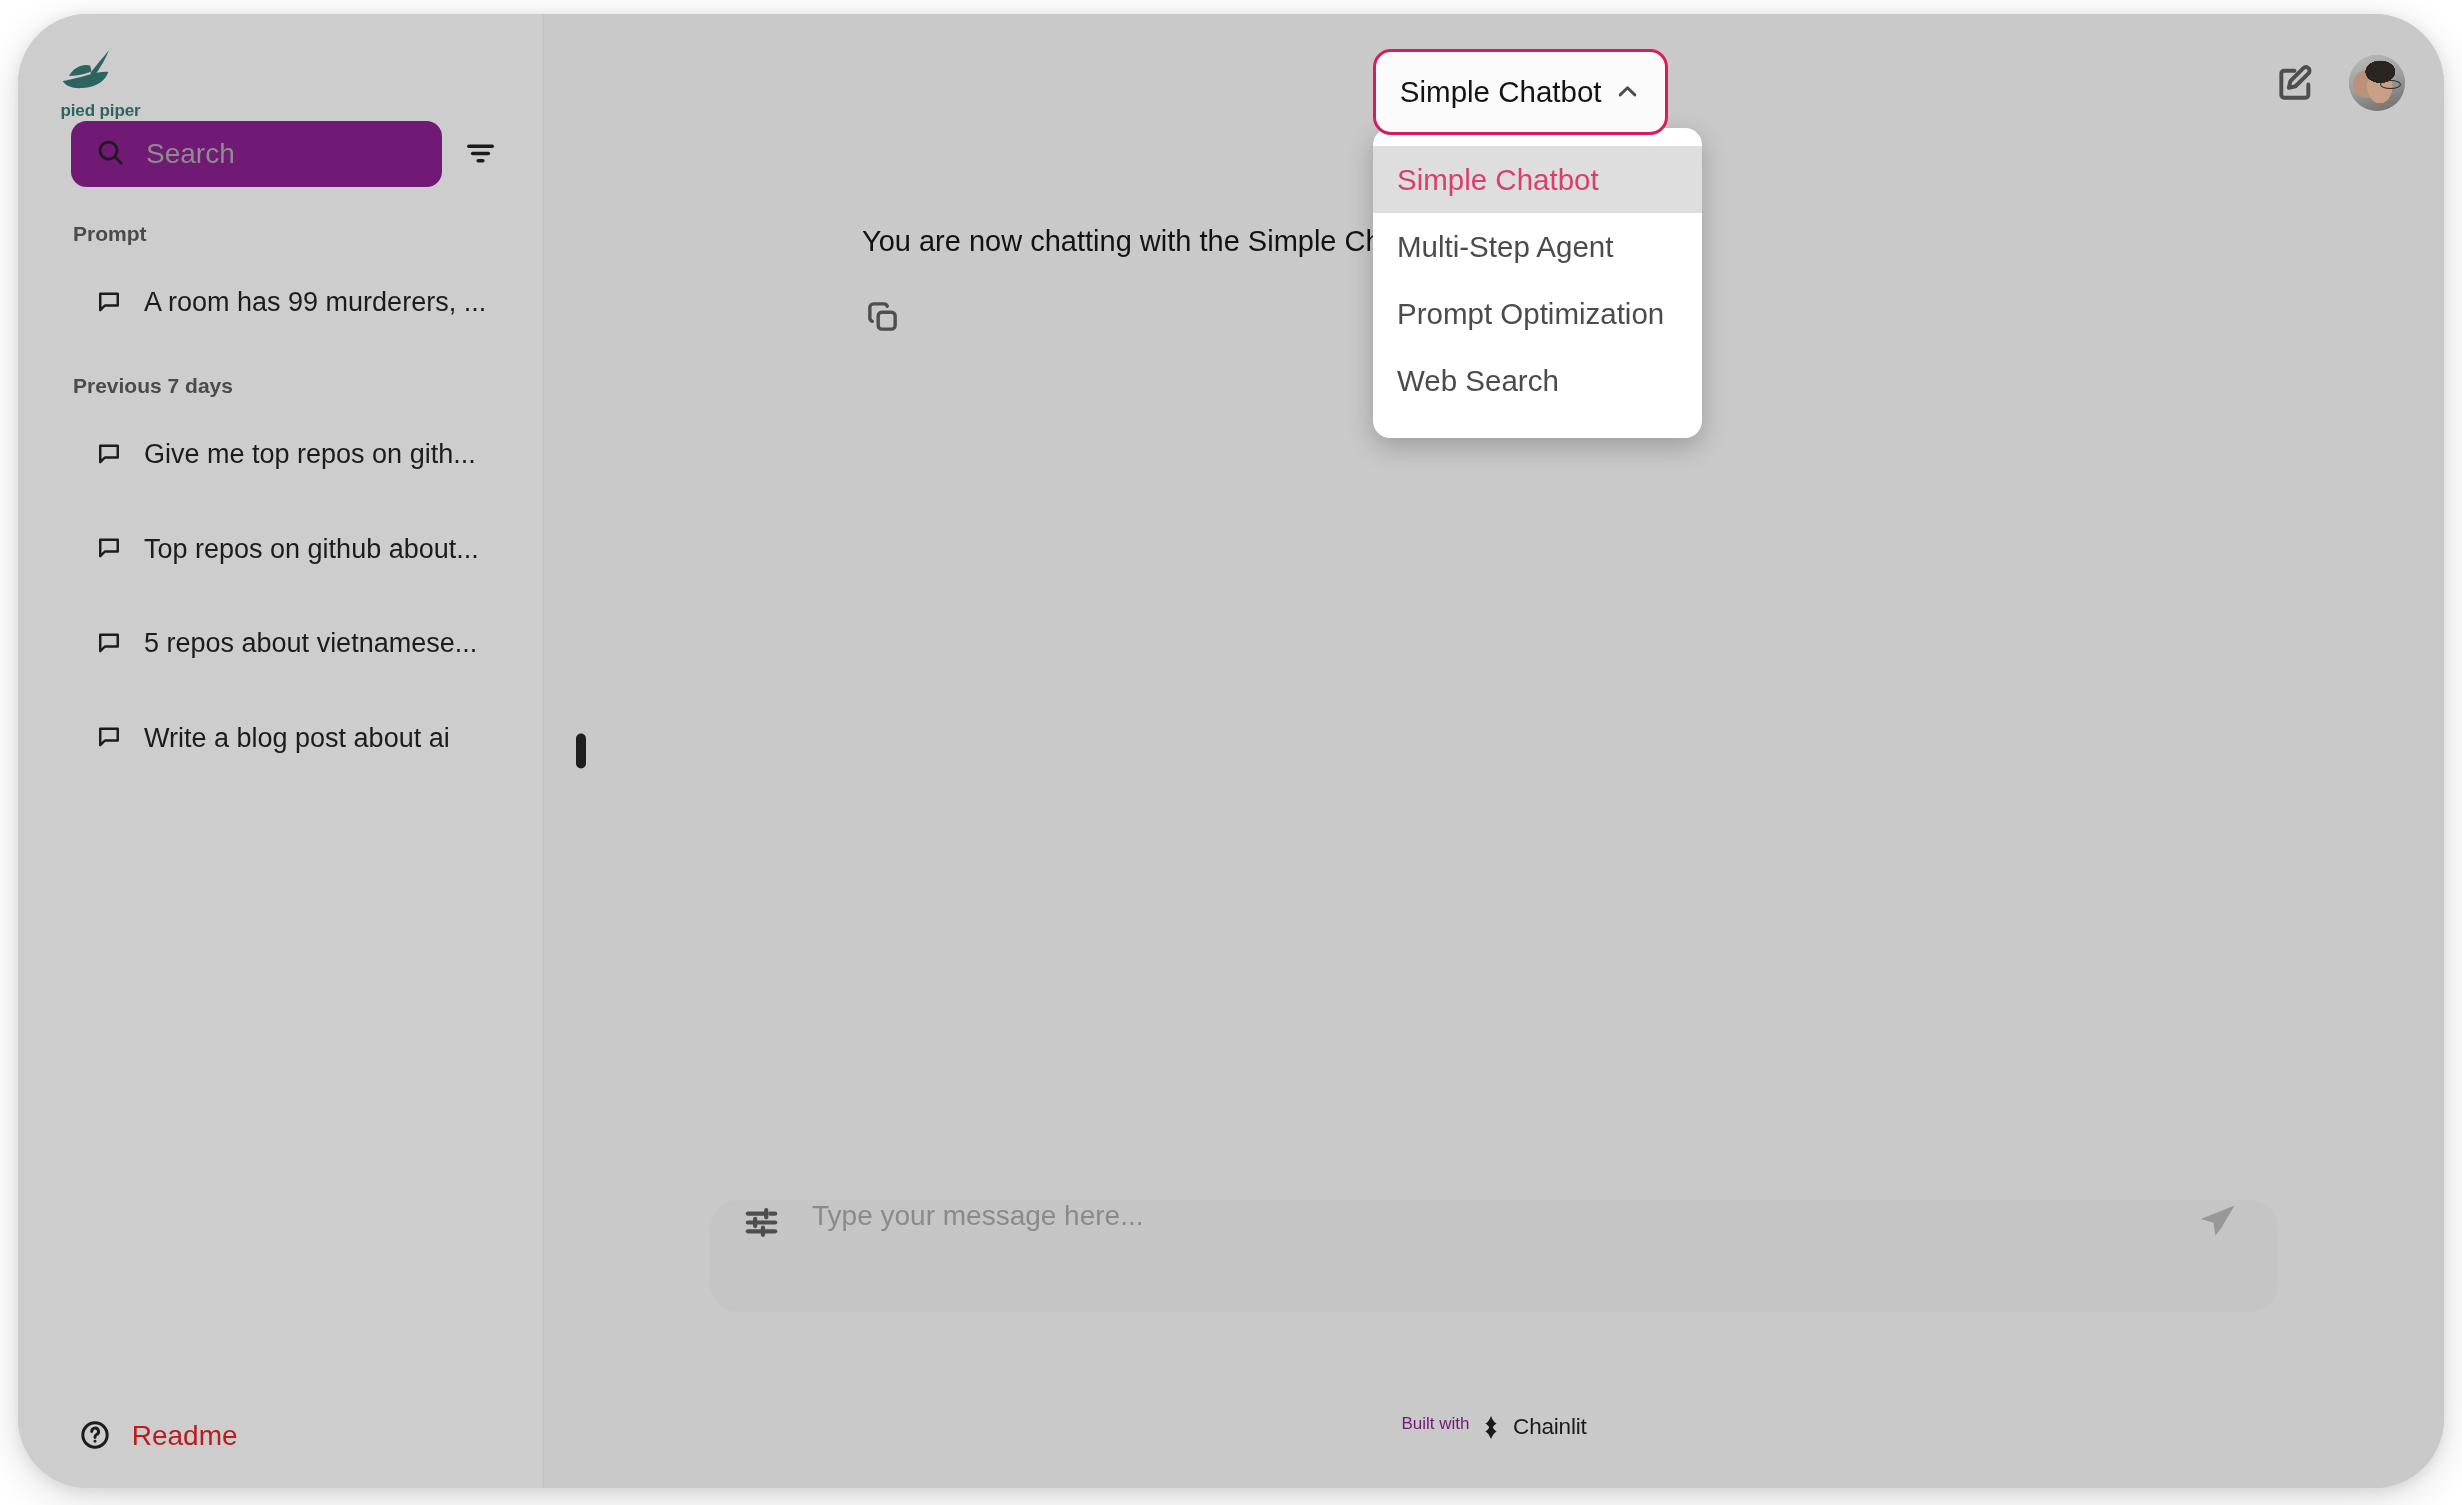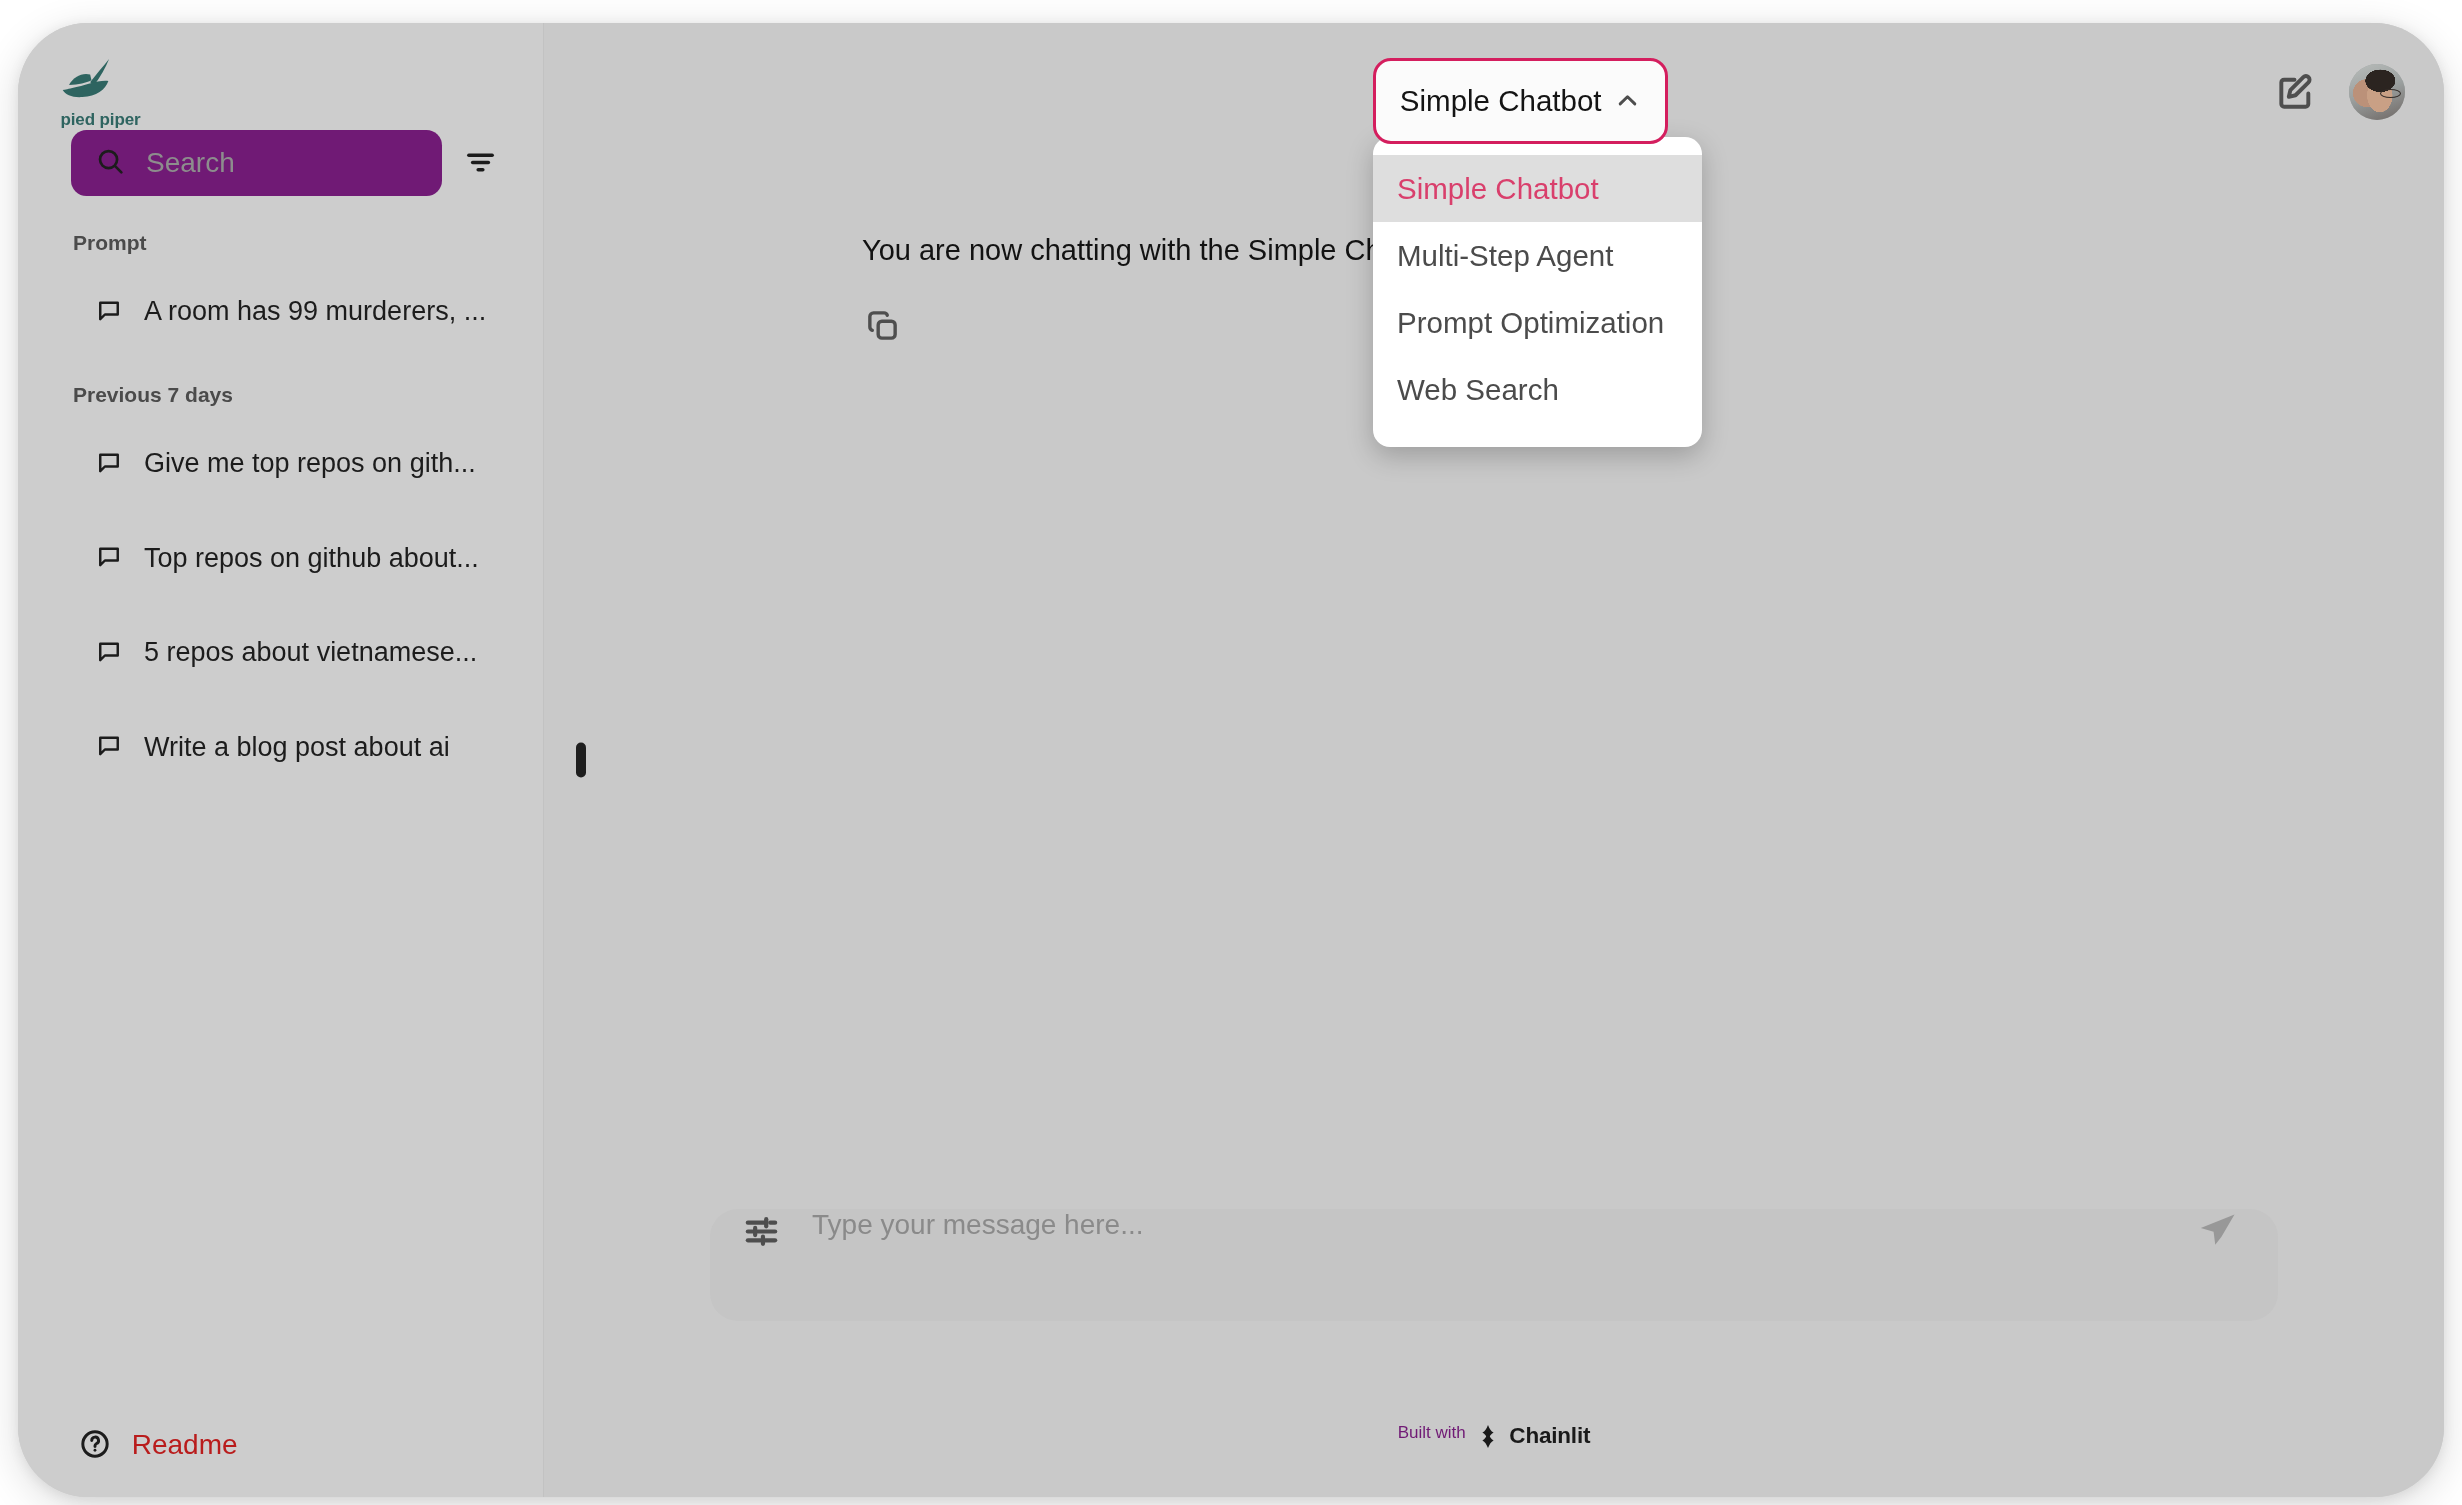--- a/index.html
+++ b/index.html
@@ -12,21 +12,21 @@
 
   .page {
     position: relative;
     width: 2462px; height: 1505px;
     background: #ffffff;
   }
 
   
   .app-window {
     position: absolute;
-    left: 18px; top: 23px;
+    left: 18px; top: 14px;
     width: 2426px; height: 1474px;
     background: #cbcbcb;
     border-radius: 70px;
     box-shadow: 0 9.8px 42px rgba(0,0,0,0.14), 0 2.8px 12.6px rgba(0,0,0,0.08);
     overflow: hidden;
     display: flex;
   }
 
   
   .sidebar {
@@ -241,21 +241,21 @@
     justify-content: center;
     gap: 9.8px;
     padding-top: 2.8px;
   }
   .footer-text {
     font-size: 17px;
     color: #701a75;
   }
   .chainlit-word {
     font-size: 22.5px;
-    font-weight: bold;
+    font-weight: normal;
     color: #1a1a1a;
     letter-spacing: -0.2px;
   }
 
   
   .profile-selector {
     position: absolute;
     left: 1355px;
     top: 35px;
     z-index: 60;

